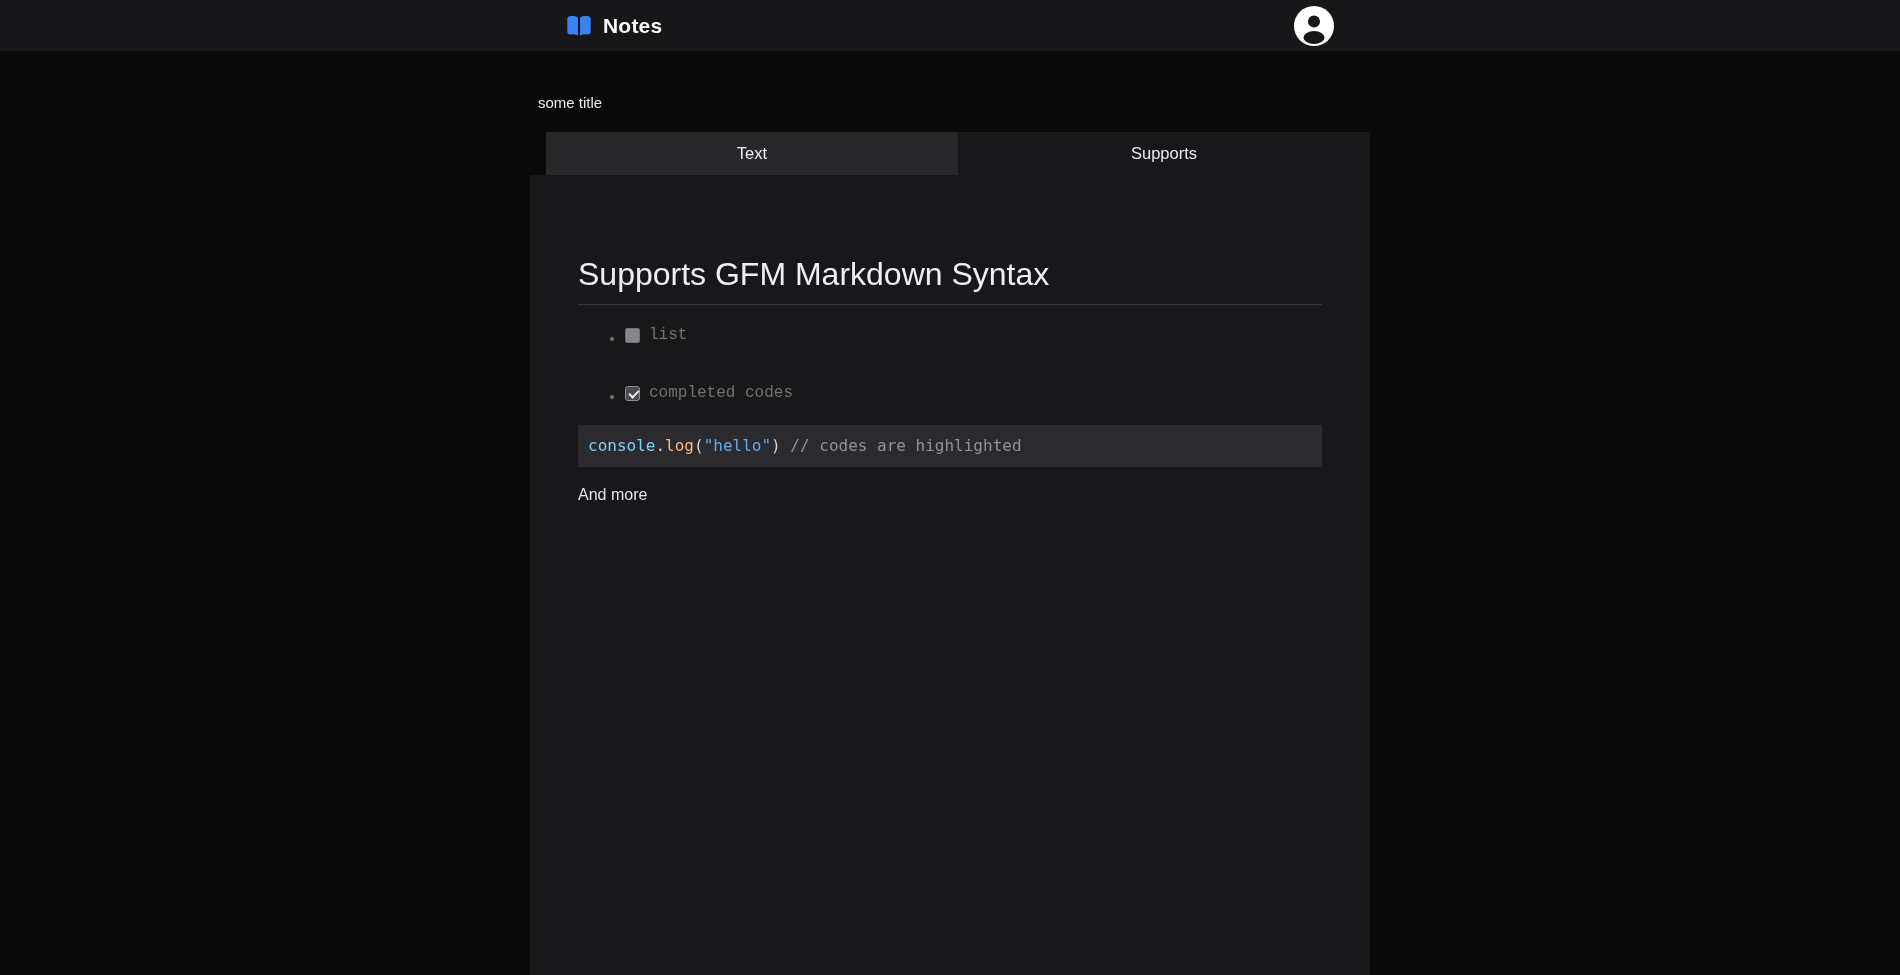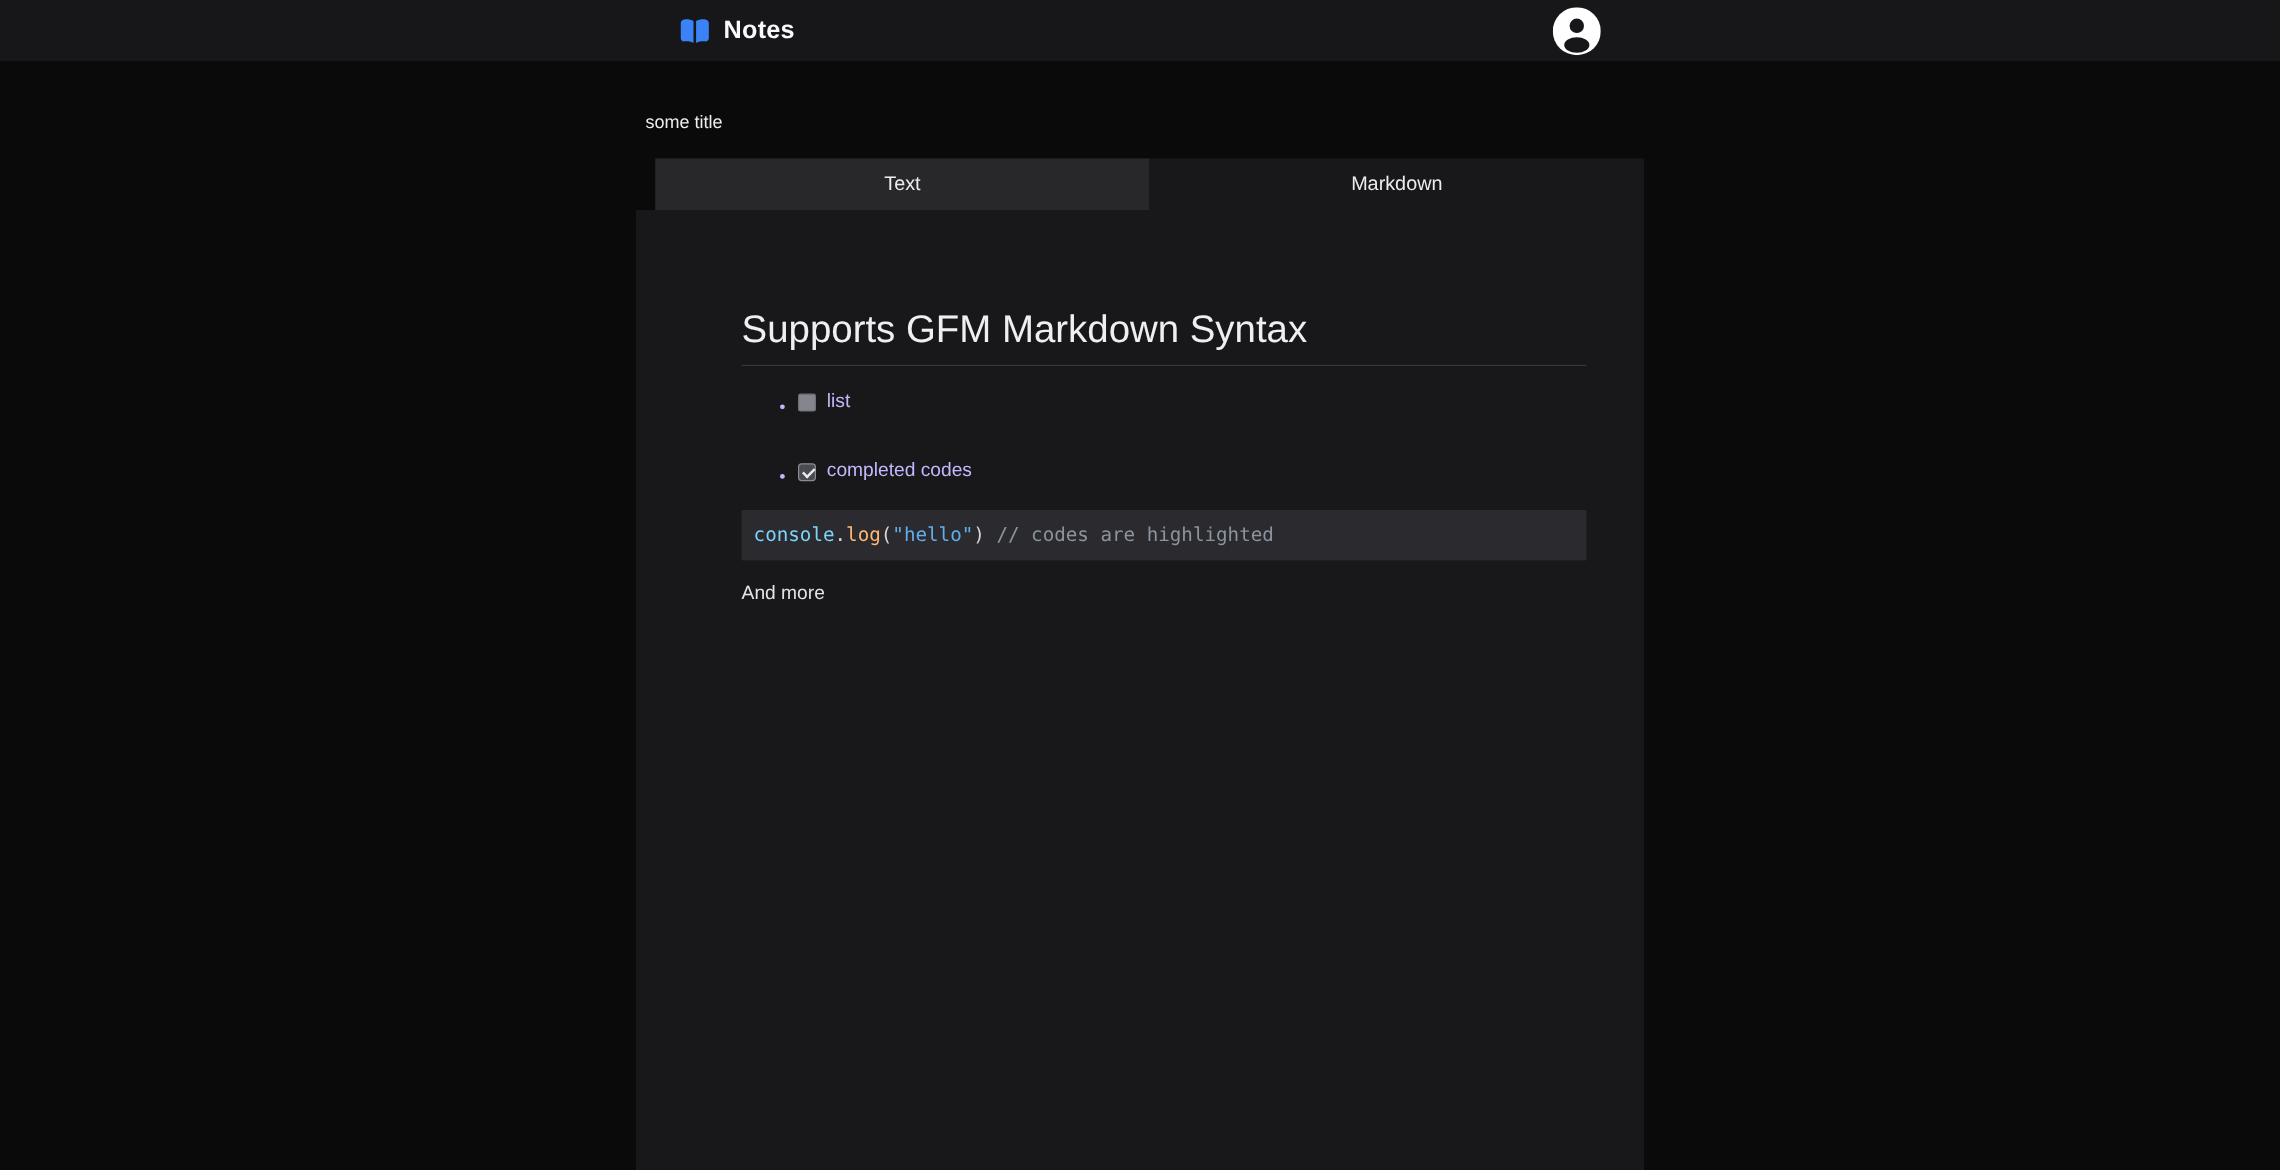--- a/index.html
+++ b/index.html
@@ -46,34 +46,34 @@
   .tab {
     border: none; cursor: pointer; padding: 0;
     display: flex; align-items: center; justify-content: center;
     font-family: "Liberation Sans", sans-serif;
     font-size: 16.5px; color: #ececf0;
   }
   .tab.inactive { background: #28282b; }
   .tab.active   { background: #18181b; }
 
   
-  .panel { background: #18181b; height: 800px; padding-left: 40px; }
+  .panel { background: #18181b; height: 800px; }
   .md {
     padding: 78px 48px 48px;
     color: #e4e4e7; font-size: 16px; line-height: 24px;
   }
   .md h1 {
     margin: 0 0 18px; padding-bottom: 9px;
     font-size: 32px; font-weight: 400; line-height: 42px;
     color: #edeff2; border-bottom: 1px solid #36363c;
   }
   .md p { margin: 0 0 16px; }
 
   .task-list { margin: 16px 0; padding-left: 47px; list-style: disc; }
-  .task-list li { margin-top: 10px; color: #c4b5fd; }
+  .task-list li { margin-top: 10px; color: #737373; font-family: Liberation Mono, monospace; }
   .task-list li + li { margin-top: 34px; }
   .task { display: flex; align-items: center; gap: 9px; }
   .cb { width: 15px; height: 15px; flex: none; border-radius: 3px; position: relative; }
   .cb.unchecked { background: #85858d; border: 1px solid #70707a; border-radius: 2px; }
   .cb.checked   { background: #4a4a52; border: 1px solid #8b8b93; }
   .cb.checked::after {
     content: ""; position: absolute; left: 4.5px; top: 1.5px;
     width: 4px; height: 8px;
     border: solid #ececf0; border-width: 0 2px 2px 0;
     transform: rotate(45deg);
@@ -118,21 +118,21 @@
     </button>
   </div>
 </header>
 
 <main class="main">
 
   <input class="note-title-input" type="text" value="some title" style="">
 
   <div class="tabs">
     <button class="tab inactive">Text</button>
-    <button class="tab active">Markdown</button>
+    <button class="tab active">Supports</button>
   </div>
 
   <section class="panel">
     <div class="md">
 
       <h1>Supports GFM Markdown Syntax</h1>
 
 
       <ul class="task-list">
         <li>

